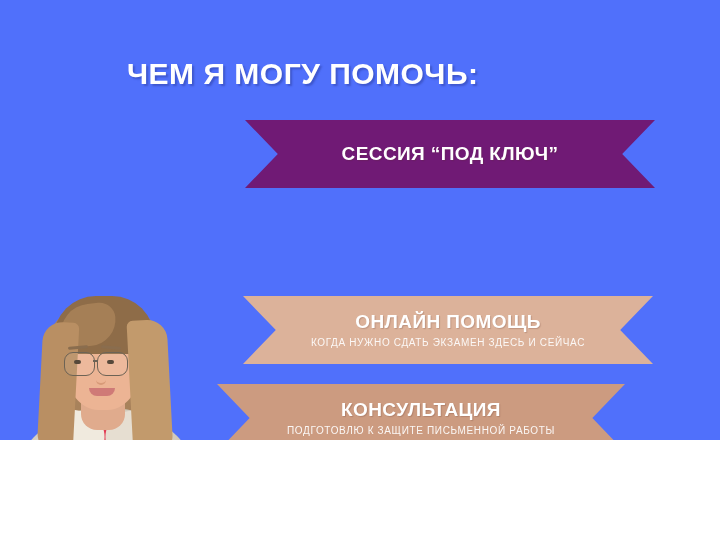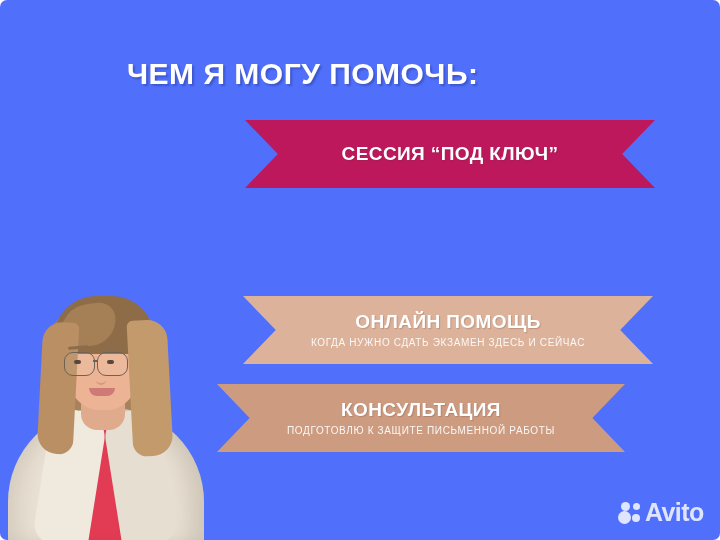--- a/index.html
+++ b/index.html
@@ -9,24 +9,23 @@
   body {
     width: 720px;
     height: 540px;
     overflow: hidden;
     font-family: "Liberation Sans", sans-serif;
   }
 
   #poster {
     position: relative;
     width: 720px;
-    height: 540px;
+    height: 440px;
     background: #5070fb;
     overflow: hidden;
-    border-radius: 7px;
   }
 
   
   #title {
     position: absolute;
     left: 127px;
     top: 59px;
     font-size: 30px;
     font-weight: bold;
     color: #ffffff;
@@ -64,21 +63,21 @@
     color: #fdfbfa;
     font-size: 10px;
     font-weight: normal;
     letter-spacing: 0.65px;
     line-height: 1.1;
     margin-top: 5px;
     white-space: nowrap;
     opacity: 0.96;
   }
 
-  #ribbon-1 { left: 245px; top: 120px; width: 410px; height: 68px; background: #be185d; text-align: right; }
+  #ribbon-1 { left: 245px; top: 120px; width: 410px; height: 68px; background: #701a75; text-align: right; }
   #ribbon-2 { left: 217px; top: 208px; width: 408px; height: 68px; background: #c4937b; }
   #ribbon-3 { left: 243px; top: 296px; width: 410px; height: 68px; background: #dcb29a; }
   #ribbon-4 { left: 217px; top: 384px; width: 408px; height: 68px; background: #cc9b80; }
 
   
   #person {
     position: absolute;
     left: 0px;
     top: 280px;
     width: 210px;

